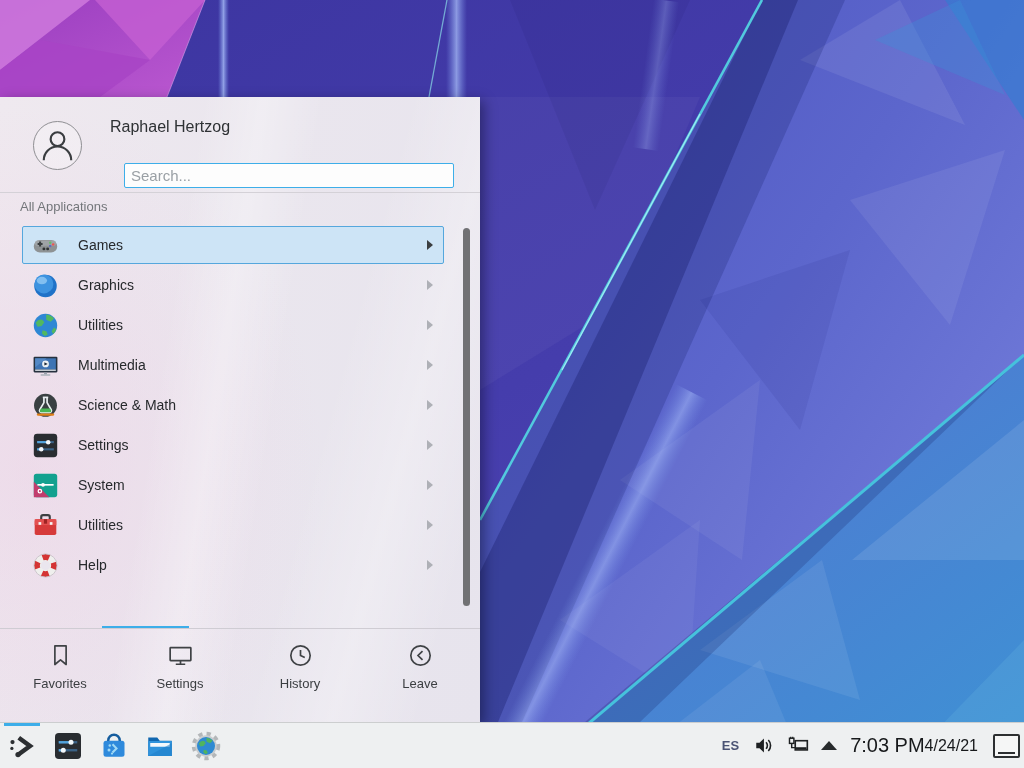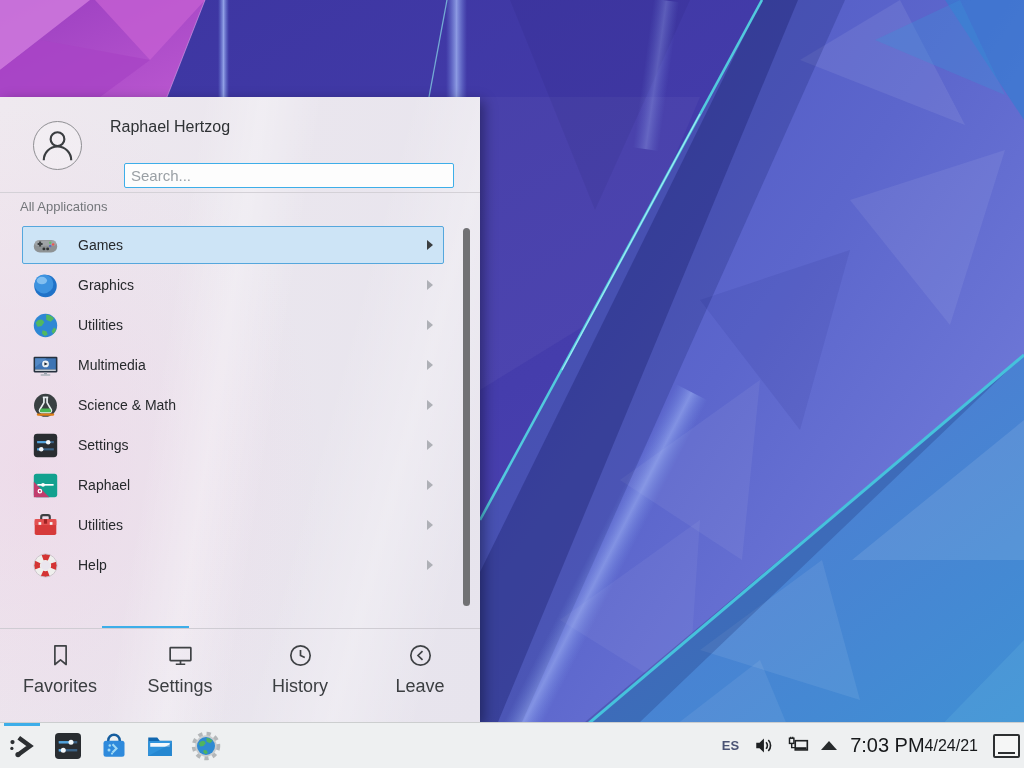--- a/index.html
+++ b/index.html
@@ -42,21 +42,21 @@
   .menu-row.selected .arrow{ border-left-color:#3b3e40;}
 
   .scrollbar{ position:absolute; left:463px; top:131px; width:7px; height:378px; border-radius:3.5px; background:#717174;}
 
   .tab-indicator{ position:absolute; left:102px; top:529px; width:87px; height:3px; background:#3daee9;}
   .tabbar-sep{ position:absolute; left:0; top:531px; width:480px; height:1px; background:#cfccd3;}
   .tabbar{ position:absolute; left:0; top:532px; width:480px; height:93px; display:flex;}
   .tab{ flex:1 1 0; display:flex; flex-direction:column; align-items:center; padding-top:13px;}
   .ti{ width:27px; height:27px;}
   .ti svg{ width:100%; height:100%; display:block;}
-  .tl{ margin-top:7px; font-size:18px; color:#3b3e41;}
+  .tl{ margin-top:7px; font-size:13px; color:#3b3e41;}
 
   
   .taskbar{ position:absolute; left:0; top:722px; width:1024px; height:46px;
             background:#eef0f1; border-top:1px solid rgba(0,0,0,.14);}
   .launchers{ position:absolute; left:6px; top:0; height:100%; display:flex; align-items:center; gap:14px;}
   .tb-btn{ position:relative; width:32px; height:32px; display:flex; align-items:center; justify-content:center;}
   .tb-btn svg{ width:30px; height:30px; display:block;}
   .tb-btn.active::before{ content:""; position:absolute; left:-2px; right:-2px; top:-7px; height:3px; background:#3daee9;}
   .tray{ position:absolute; right:0; top:0; height:100%; display:flex; align-items:center;}
   .kbd{ font-size:13px; font-weight:bold; color:#4a5374; margin-right:14px;}
@@ -250,21 +250,21 @@
         <div class="menu-row">
           <span class="mi">
             <svg viewBox="0 0 24 24">
               <rect x="1.6" y="1.6" width="20.8" height="20.8" rx="2.4" fill="#12a18f"></rect>
               <path d="M1.6 22.4V8.6L15.4 22.4Z" fill="#c13d6d"></path>
               <path d="M4.8 11.4h14.4" stroke="#ffffff" stroke-width="1.5"></path>
               <circle cx="9.8" cy="11.4" r="1.7" fill="#ffffff"></circle>
               <circle cx="7" cy="17" r="1.5" fill="none" stroke="#ffffff" stroke-width="1.2"></circle>
             </svg>
           </span>
-          <span class="ml">Raphael</span>
+          <span class="ml">System</span>
           <span class="arrow"></span>
         </div>
         <div class="menu-row">
           <span class="mi">
             <svg viewBox="0 0 24 24">
               <rect x="8.2" y="2.8" width="7.6" height="5.4" rx="1.6" fill="none" stroke="#3d4042" stroke-width="1.9"></rect>
               <rect x="2.4" y="6.4" width="19.2" height="14" rx="1.6" fill="#d63a3a"></rect>
               <rect x="2.4" y="6.4" width="19.2" height="5.2" fill="#e35050"></rect>
               <rect x="10.6" y="6.4" width="2.8" height="4" fill="#9e2424"></rect>
               <rect x="5.8" y="9" width="2.4" height="2.4" fill="#f5f5f5"></rect>

